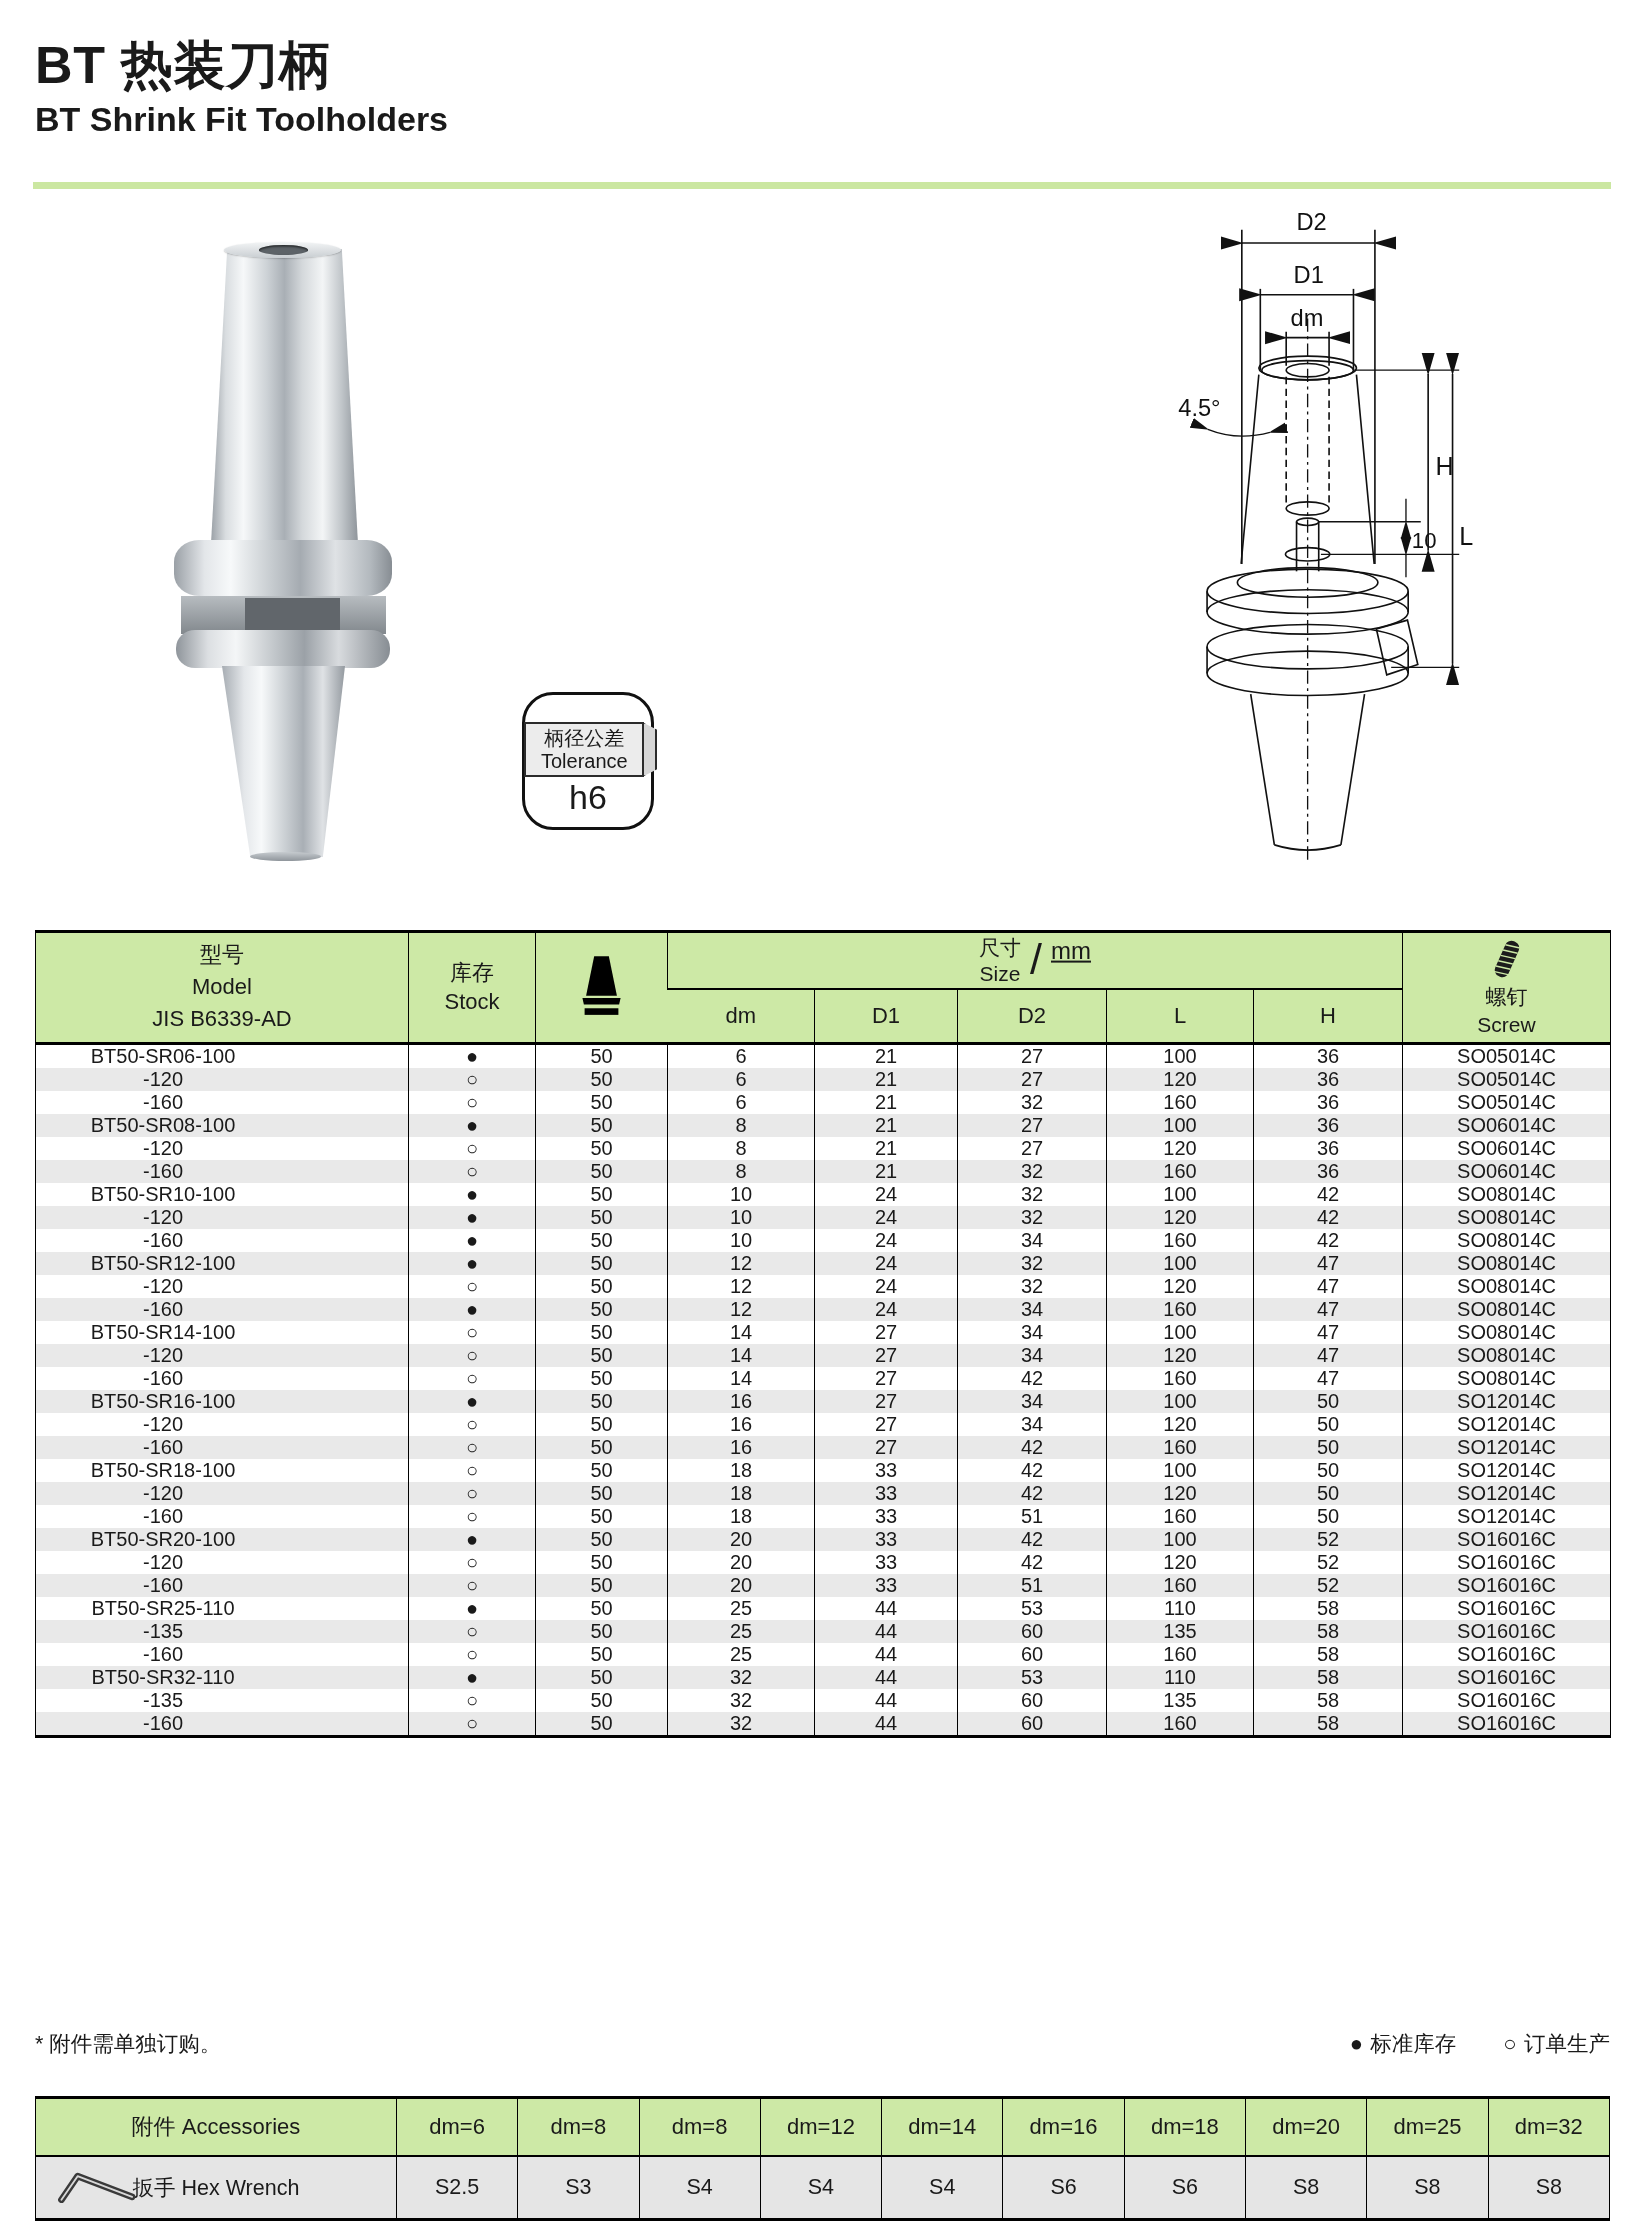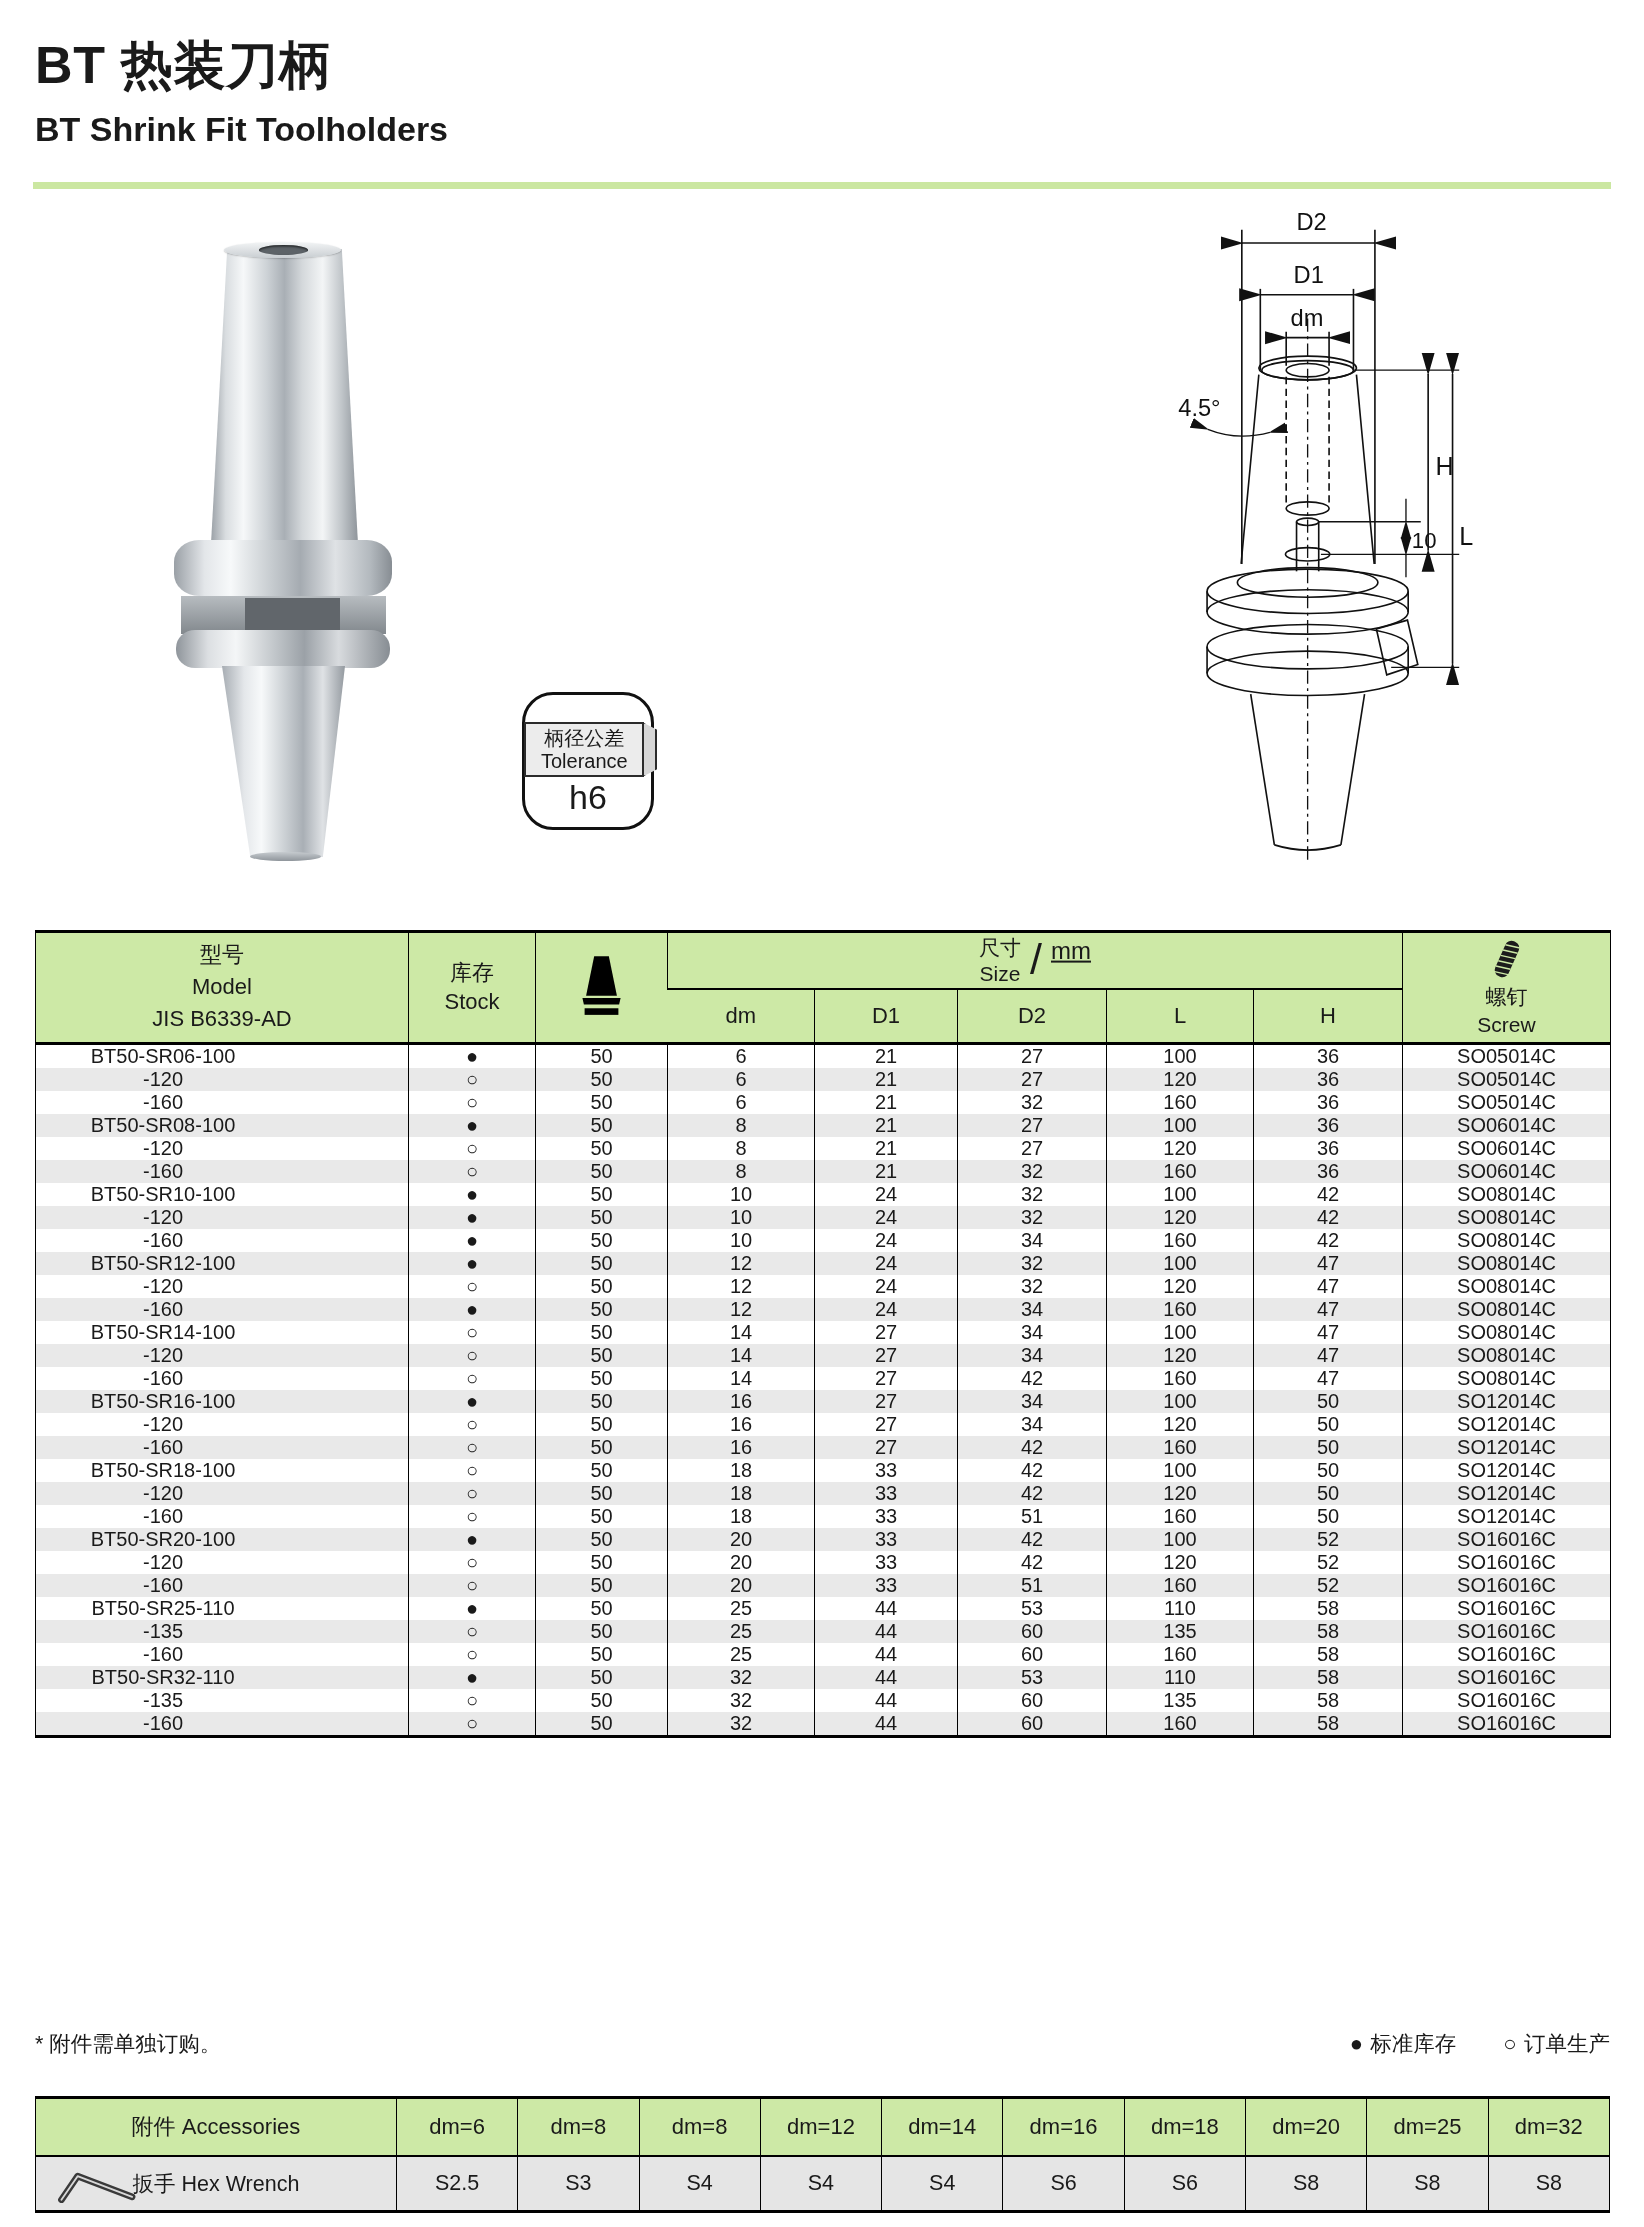--- a/index.html
+++ b/index.html
@@ -1,20 +1,20 @@
 <!DOCTYPE html>
 <html style="font-size:12px"><head>
 <meta charset="utf-8">
 <style>
   * { margin:0; padding:0; box-sizing:border-box; }
   html,body { width:1644px; height:2227px; background:#ffffff; font-family:"Liberation Sans", sans-serif; color:#1a1a1a; position:relative; overflow:hidden; }
 
   
   .page-title    { position:absolute; left:35px; top:31px;  font-size:52px; font-weight:600; letter-spacing:0.7px; }
-  .page-subtitle { position:absolute; left:35px; top:110px; font-size:34px; font-weight:600; }
+  .page-subtitle { position:absolute; left:35px; top:100px; font-size:34px; font-weight:600; }
   .title-rule    { position:absolute; left:33px; top:182px; width:1578px; height:6.7px; background:#cbe7a1; }
 
   
   .photo { position:absolute; left:89px; top:222px; width:318px; height:644px; }
   .photo .cone { position:absolute; left:122px; top:27px; width:147px; height:295px;
       clip-path:polygon(11% 0, 89% 0, 100% 100%, 0 100%);
       background:linear-gradient(90deg,#9ba1a7 0%,#d9dde0 10%,#f6f8f9 22%,#cdd2d6 38%,#a9afb5 50%,#d4d8db 62%,#f3f5f6 76%,#c0c5c9 89%,#8f959b 100%); }
   .photo .cone-top { position:absolute; left:135px; top:20px; width:117px; height:16.3px; border-radius:50%;
       background:linear-gradient(180deg,#f2f4f5,#c9ced2); box-shadow:0 0.7px 1.5px rgba(0,0,0,.25); }
   .photo .cone-hole { position:absolute; left:170px; top:23px; width:49px; height:9.6px; border-radius:50%;
@@ -78,21 +78,21 @@
   .legend-item { display:flex; align-items:center; gap:7.4px; }
   .legend-item .sym { font-size:22px; }
 
   
   .acc-table-wrap { position:absolute; left:35px; top:2096px; width:1575px; }
   table.acc { width:1575px; border-collapse:collapse; table-layout:fixed;
       border-left:1.5px solid #000; border-right:1.5px solid #000; border-top:3px solid #000; border-bottom:3px solid #000; }
   table.acc th, table.acc td { border-left:1.5px solid #000; text-align:center; vertical-align:middle; font-weight:400; }
   table.acc th:first-child, table.acc td:first-child { border-left:none;margin-left:48px; }
   table.acc thead th { background:#cde9a6; height:58px; font-size:22px; border-bottom:2.2px solid #000; }
-  table.acc tbody td { background:#e5e5e5; height:56px; font-size:21.5px; }
+  table.acc tbody td { background:#e5e5e5; height:64px; font-size:21.5px; }
   td.acc-label-cell { position:relative; }
   .wrench-icon { position:absolute; left:21px; top:13.3px; }
 </style>
 </head>
 <body>
 
 <h1 class="page-title">BT 热装刀柄</h1>
 <h2 class="page-subtitle">BT Shrink Fit Toolholders</h2>
 <div class="title-rule"></div>
 

